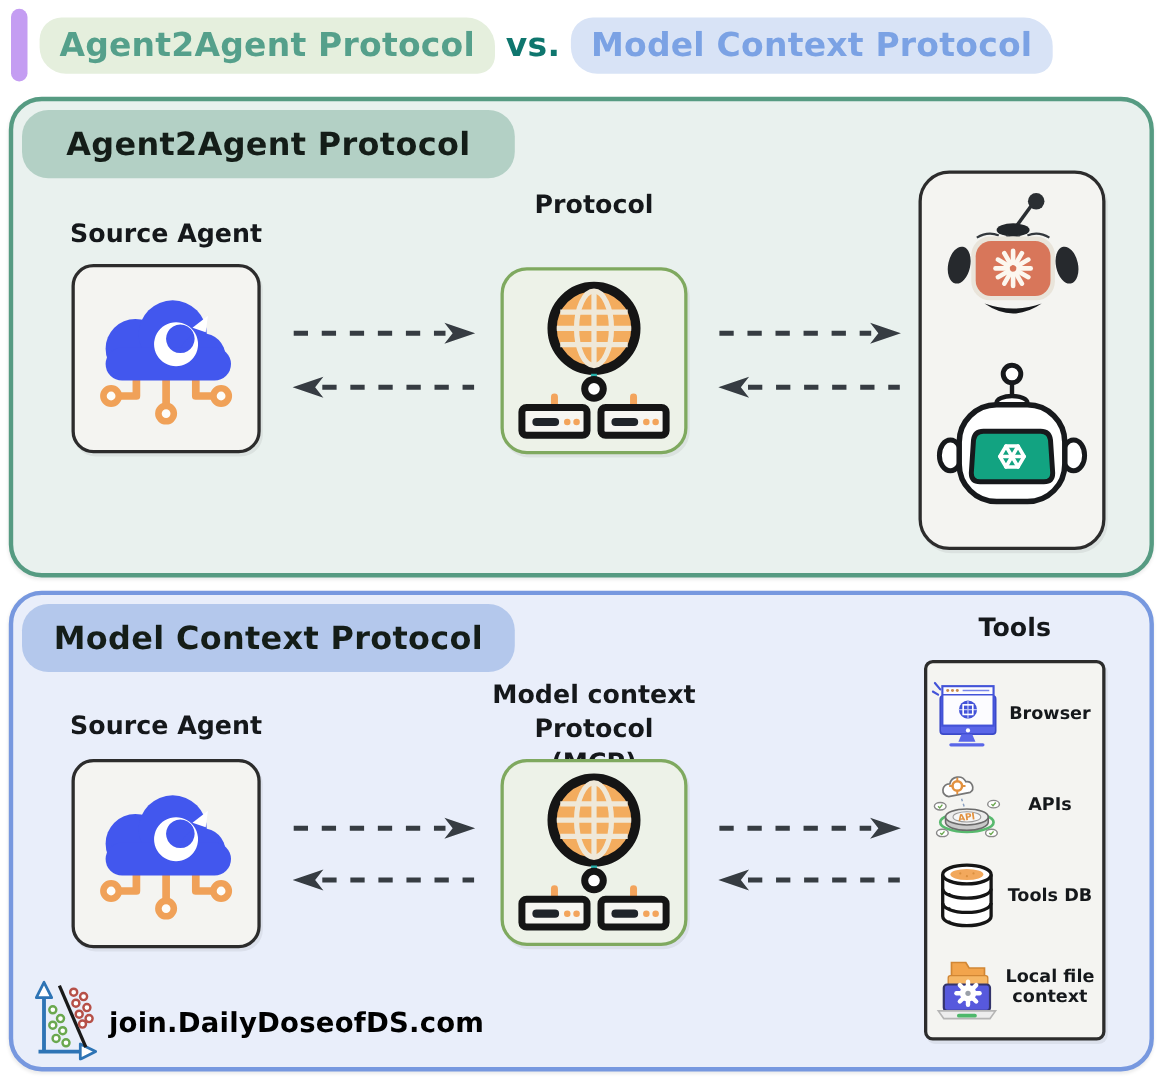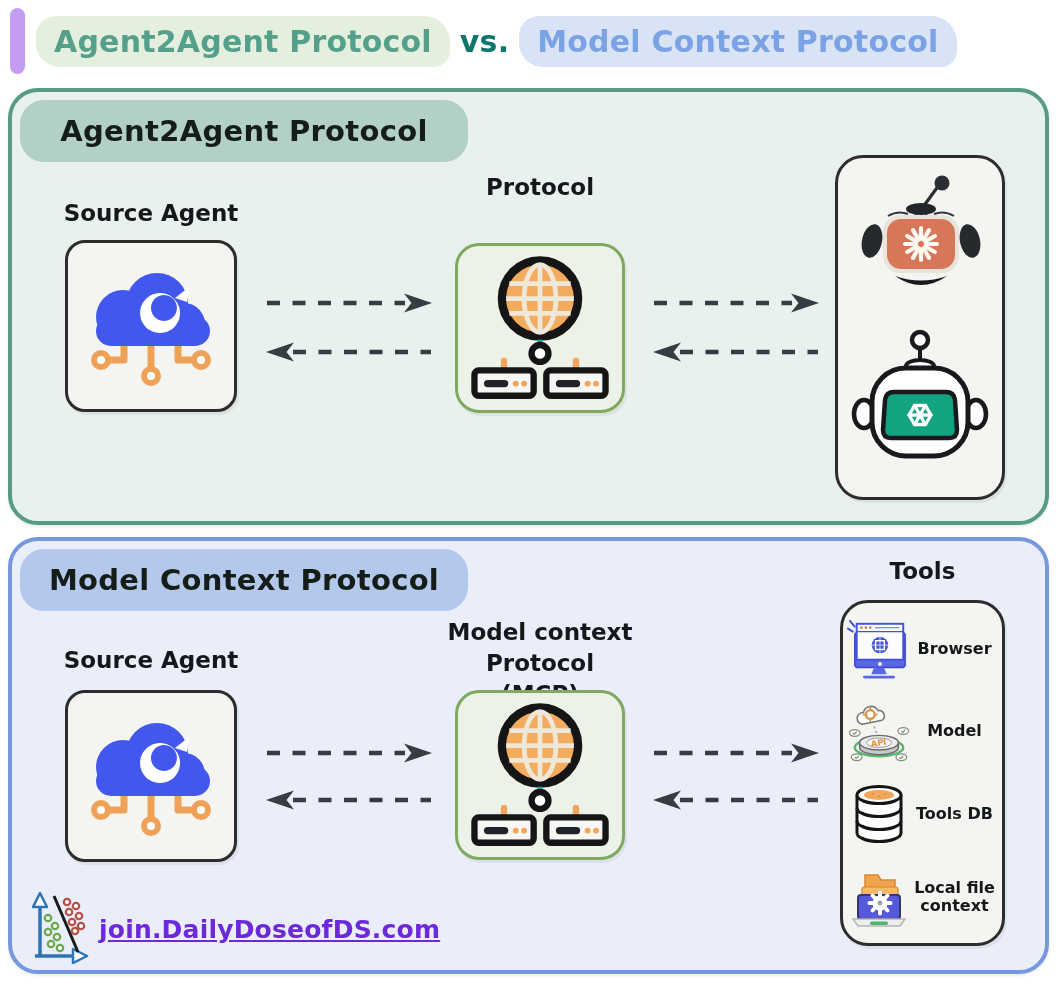--- a/index.html
+++ b/index.html
@@ -31,30 +31,30 @@
 
   .agent-box{position:absolute;background:#f4f4f1;border:3px solid #2c2c2c;border-radius:20px;
              display:flex;align-items:center;justify-content:center;box-shadow:2px 3px 0 rgba(0,0,0,.06);box-sizing:border-box;}
   .protocol-box{background:#edf2e8;border:3px solid #7fa95f;border-radius:24px;}
   .target-box{flex-direction:column;justify-content:space-around;border-radius:28px;}
 
   .arrow{position:absolute;width:172px;height:22px;}
 
   
   .tools-box{position:absolute;left:828px;top:59px;width:165px;height:346px;background:#f4f4f1;
-             border:3px solid #2c2c2c;border-radius:28px;box-sizing:border-box;
+             border:3px solid #2c2c2c;border-radius:8px;box-sizing:border-box;
              display:flex;flex-direction:column;justify-content:space-evenly;padding:4px 2px;
              box-shadow:2px 3px 0 rgba(0,0,0,.06);}
   .tool-row{display:flex;align-items:center;height:82px;}
   .tool-icon{flex:0 0 68px;display:flex;justify-content:center;align-items:center;}
   .tool-label{flex:1;text-align:center;font-size:16px;font-weight:600;color:#15181b;line-height:1.15;padding-right:4px;}
 
   
   .footer-logo{position:absolute;left:13px;top:349px;display:flex;align-items:center;gap:8px;}
-  .footer-site{font-size:25px;font-weight:600;color:#6d28d9;letter-spacing:.2px;text-decoration:underline;}
+  .footer-site{font-size:25px;font-weight:600;color:#000000;letter-spacing:.2px;}
 </style>
 </head>
 <body>
 
 <div class="canvas">
 
   <div class="title-bar"></div>
   <h1 class="main-title" style="margin:0;">
     <span class="hl hl-green">Agent2Agent Protocol</span>
     <span class="vs">vs.</span>
@@ -352,21 +352,21 @@
                 <ellipse cx="56" cy="59" rx="5.5" ry="3.5"></ellipse>
             </g>
             <g stroke="#6aa84f" stroke-width="1.3" fill="none">
               <path d="M6,34 l1.5,1.5 l2.5,-3"></path>
                 <path d="M56,32 l1.5,1.5 l2.5,-3"></path>
               <path d="M8,59 l1.5,1.5 l2.5,-3"></path>
                 <path d="M54,59 l1.5,1.5 l2.5,-3"></path>
             </g>
           </svg>
         </span>
-        <span class="tool-label">Model</span>
+        <span class="tool-label">APIs</span>
       </div>
 
       <div class="tool-row">
         <span class="tool-icon">
           <svg width="62" height="62" viewBox="0 0 62 62">
             <path d="M9,12 L9,50 A22,8.5 0 0 0 53,50 L53,12" fill="#fff" stroke="#151515" stroke-width="3"></path>
             <path d="M9,25 A22,8.5 0 0 0 53,25" fill="none" stroke="#151515" stroke-width="3"></path>
             <path d="M9,38 A22,8.5 0 0 0 53,38" fill="none" stroke="#151515" stroke-width="3"></path>
             <ellipse cx="31" cy="12" rx="22" ry="8.5" fill="#fff" stroke="#151515" stroke-width="3"></ellipse>
             <ellipse cx="31" cy="12" rx="15" ry="5" fill="#f2a85c"></ellipse>

